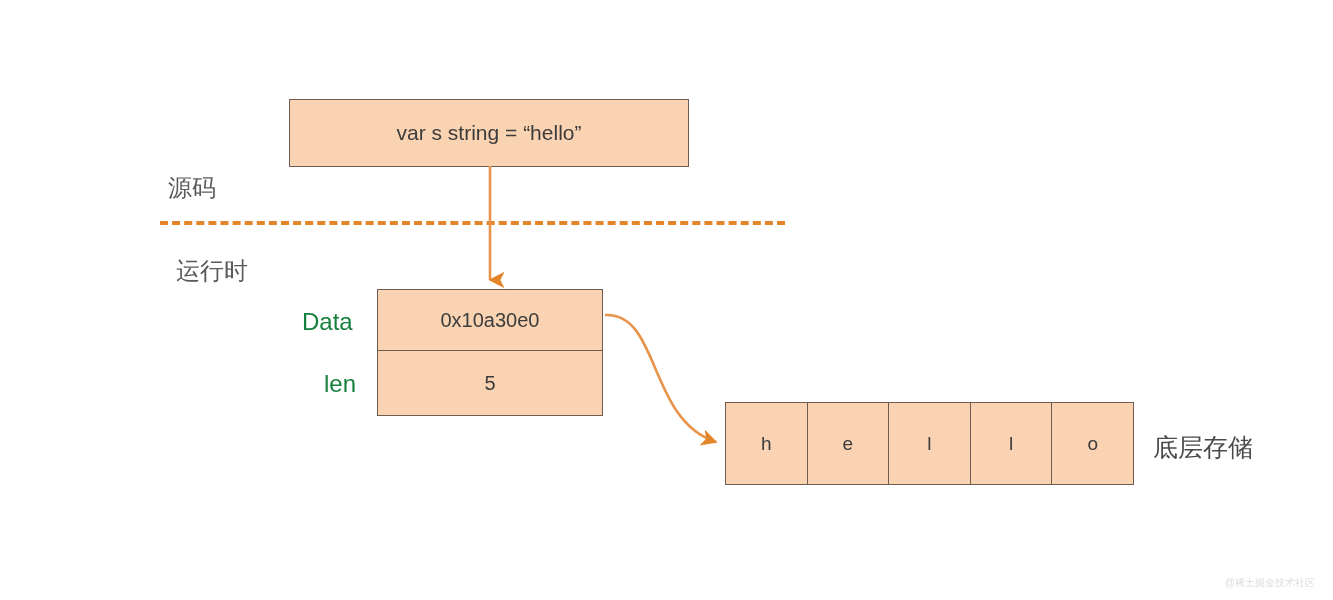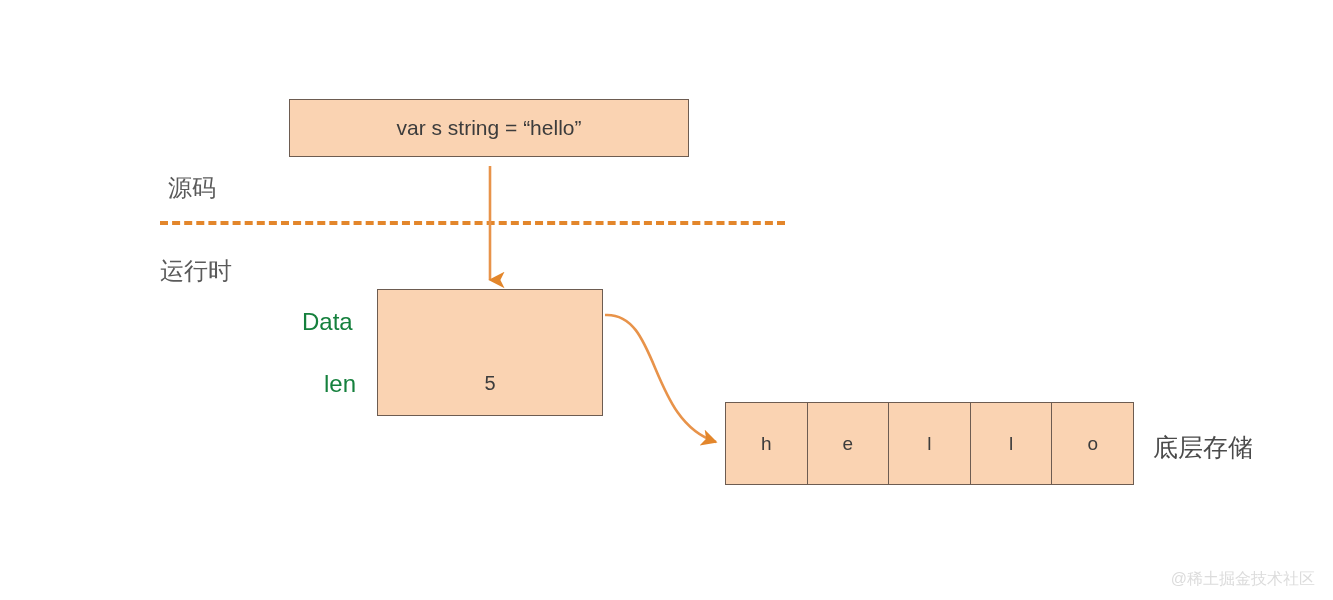--- a/index.html
+++ b/index.html
@@ -25,21 +25,21 @@
     display: flex;
     align-items: center;
     justify-content: center;
     color: #3c3c3c;
   }
   
   #source-box {
     left: 289px;
     top: 99px;
     width: 400px;
-    height: 58px;
+    height: 68px;
     font-size: 21px;
   }
   
   #struct-box {
     left: 377px;
     top: 289px;
     width: 226px;
     height: 127px;
     border: 1.5px solid #6d5c51;
     background: #fad3b2;
@@ -84,21 +84,21 @@
     position: absolute;
     font-size: 24px;
     color: #5a5a5a;
     white-space: nowrap;
   }
   #label-source {
     left: 168px;
     top: 172px;
   }
   #label-runtime {
-    left: 160px;
+    left: 176px;
     top: 255px;
   }
   #label-storage {
     left: 1153px;
     top: 431px;
     font-size: 25px;
     color: #4a4a4a;
   }
   
   #divider {
@@ -140,40 +140,43 @@
     top: 0;
     width: 1333px;
     height: 600px;
     pointer-events: none;
   }
   
   #watermark {
     position: absolute;
     right: 18px;
     bottom: 10px;
-    font-size: 16px;
+    font-size: 10px;
     color: #dcdcdc;
     white-space: nowrap;
   }
 </style>
 </head>
 <body>
 
 <div id="canvas">
 
   <div class="box" id="source-box">
     <span>var s string = “hello”</span>
   </div>
 
   <div class="section-label" id="label-source">源码</div>
   <div class="section-label" id="label-runtime">运行时</div>
 
   <div id="divider"></div>
 
   <div id="struct-box" class="box">
+    <div class="struct-row" id="struct-row-data">
+      <span>0x10a30e0</span>
+    </div>
     <div class="struct-row" id="struct-row-len">
       <span>5</span>
     </div>
   </div>
 
   <div class="side-label" id="label-data">Data</div>
   <div class="side-label" id="label-len">len</div>
 
   <div id="cells">
     <div class="cell">h</div>

